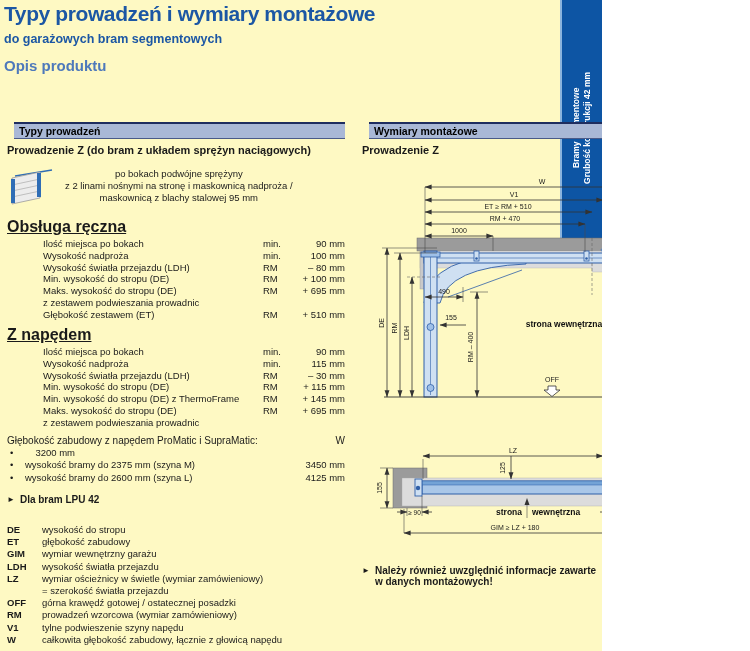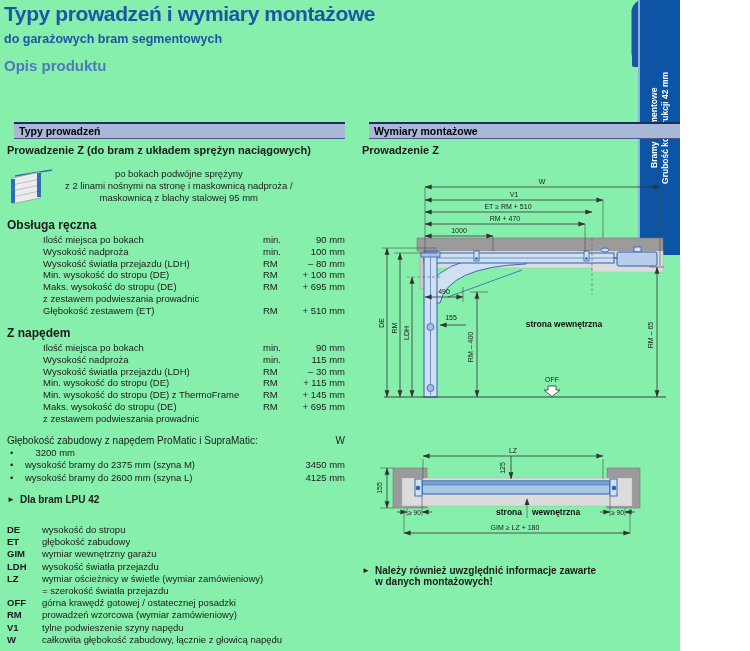--- a/index.html
+++ b/index.html
@@ -1,17 +1,17 @@
 <!DOCTYPE html>
 <html><head>
 <meta charset="utf-8">
 <style>
   html,body { margin:0; padding:0; }
   body { font-family:"Liberation Sans", sans-serif; }
-  .page { position:relative; width:680px; height:651px; background:#86efac; color:#1a1a1a; overflow:hidden; }
+  .page { position:relative; width:602px; height:651px; background:#fef9c3; color:#1a1a1a; overflow:hidden; }
 
   
   .title    { position:absolute; left:4px; top:2px;  font-size:21px;  font-weight:bold; color:#1c57a4; letter-spacing:-0.4px; }
   .subtitle { position:absolute; left:4px; top:32px; font-size:12.5px; font-weight:bold; color:#1c57a4; }
   .opis     { position:absolute; left:4px; top:57px; font-size:15px;  font-weight:bold; color:#4e79bb; }
   .door-icon { position:absolute; left:631px; top:0; }
   .side-tab { position:absolute; right:0; top:0; width:40px; height:255px; background:#0d55a4;
               border-left:2px solid #8ab4de; display:flex; align-items:center; justify-content:center; }
   .side-tab .vtext { writing-mode:vertical-rl; transform:rotate(180deg); color:#fff; font-weight:bold;
                      font-size:8.5px; line-height:11px; text-align:center; white-space:nowrap; }
@@ -23,21 +23,21 @@
 
   .secbar { position:absolute; top:0; left:12px; right:0; height:13px; background:#a9b8d6;
             border-top:2px solid #1e2d5f; border-bottom:1px solid #4a5a88;
             font-size:10.5px; font-weight:bold; color:#000; padding:1px 0 0 5px; }
   .h-prow { position:absolute; top:22px; left:5px; font-size:11px; font-weight:bold; }
 
   .intro { position:absolute; top:44px; left:5px; display:flex; }
   .intro-text { margin-left:12px; font-size:9.5px; line-height:12px; padding-top:2px;text-align:center; }
 
   .tblock { position:absolute; left:5px; right:0; }
-  .tbl-title { font-size:12px; font-weight:bold; margin-bottom:2px; }
+  .tbl-title { font-size:16px; font-weight:bold; margin-bottom:2px;text-decoration:underline; }
   .trow { display:flex; font-size:9.5px; line-height:11.8px;padding-left:36px; }
   .tl { flex:1; }
   .tq { width:32px; }
   .tv { width:50px; text-align:right; }
 
   .depth-head { display:flex; font-size:10px; line-height:12.2px; }
   .depth-head .tl { flex:1; }
   .ditem { display:flex; font-size:9.5px; line-height:12.2px; }
   .ditem .bul { width:15px; padding-left:3px; }
   .ditem .bul::before { content:"•"; }

